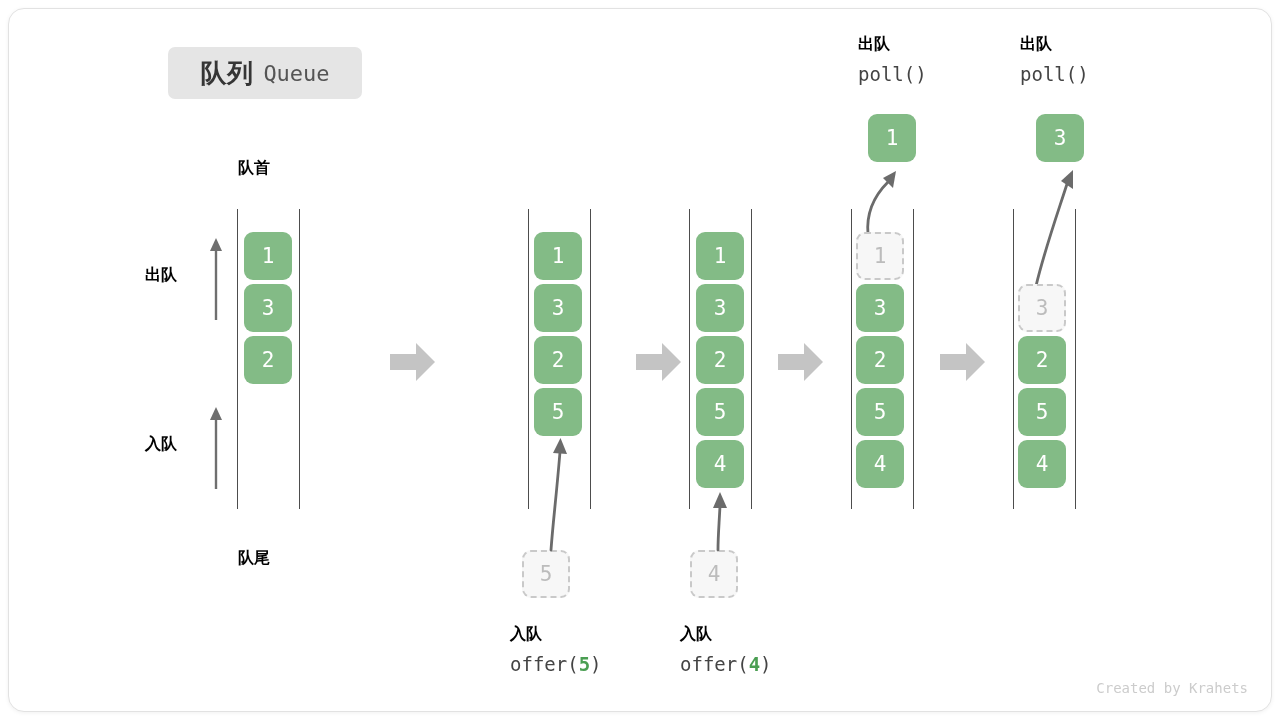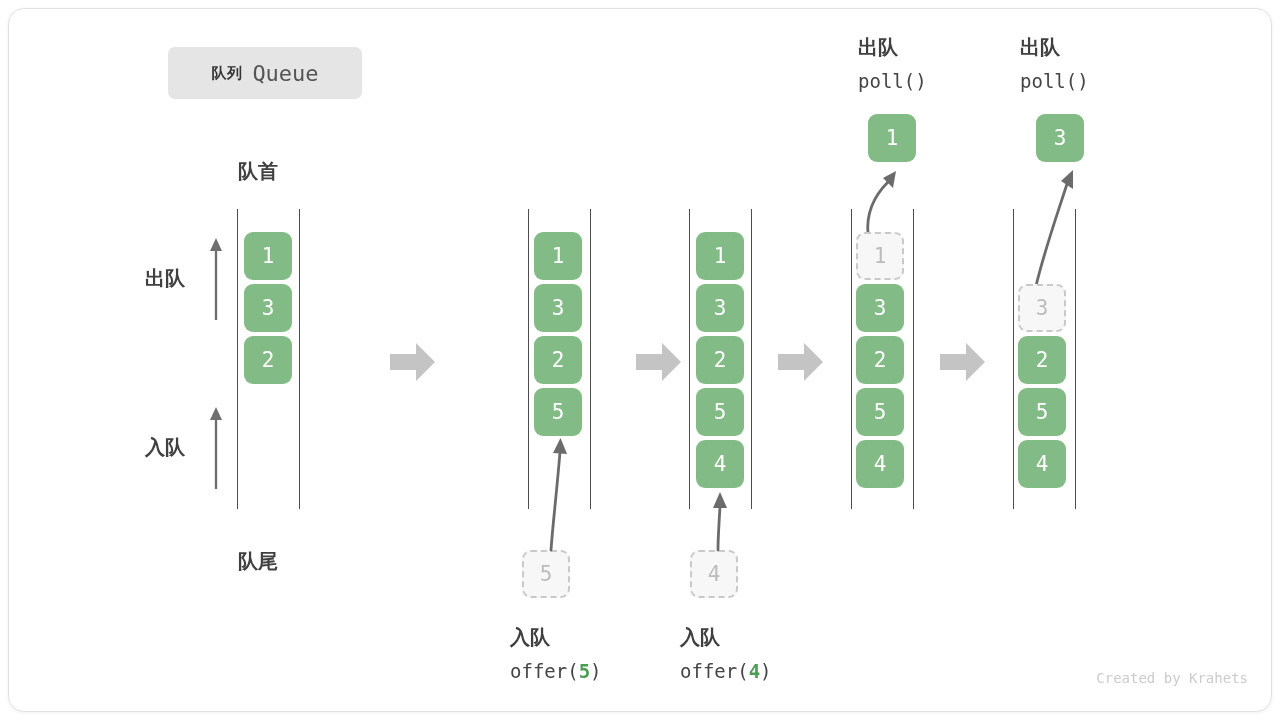--- a/index.html
+++ b/index.html
@@ -29,21 +29,21 @@
   
   .title-badge {
     left: 168px; top: 47px;
     width: 194px; height: 52px;
     background: #e5e5e5;
     border-radius: 7px;
     display: flex; align-items: center; justify-content: center;
     gap: 10px;
   }
   .title-cn {
-    font-size: 15px; font-weight: bold; color: #353535;
+    font-size: 26px; font-weight: bold; color: #353535;
     letter-spacing: 0.5px;
   }
   .title-en {
     font-family: "DejaVu Sans Mono", "Liberation Mono", monospace;
     font-size: 22px; color: #555555;
   }
 
   
   .rail {
     width: 1px;
@@ -62,21 +62,21 @@
     box-sizing: border-box;
   }
   .box.ghost {
     background: #f7f7f7;
     border: 2px dashed #c9c9c9;
     color: #bcbcbc;
   }
 
   
   .lbl-cn {
-    font-size: 20px; font-weight: bold; color: #404040;
+    font-size: 16px; font-weight: bold; color: #000000;
     white-space: nowrap;
   }
   .lbl-mono {
     font-family: "DejaVu Sans Mono", "Liberation Mono", monospace;
     font-size: 19px; color: #444444;
     white-space: nowrap;
   }
   .lbl-mono .num { color: #4a9e52; font-weight: bold; }
   .op-label { text-align: left; line-height: 1.75; }
 
@@ -84,21 +84,21 @@
   .side-arrow { width: 16px; }
 
   
   .block-arrow { width: 46px; height: 44px; }
 
   
   .curve { pointer-events: none; }
 
   
   .credit {
-    right: 32px; bottom: 34px;
+    right: 32px; bottom: 24px;
     font-family: "DejaVu Sans Mono", "Liberation Mono", monospace;
     font-size: 14px; color: #cccccc;
     white-space: nowrap;
   }
 </style>
 </head>
 <body>
 
 <div id="canvas">
   <div class="card"></div>

